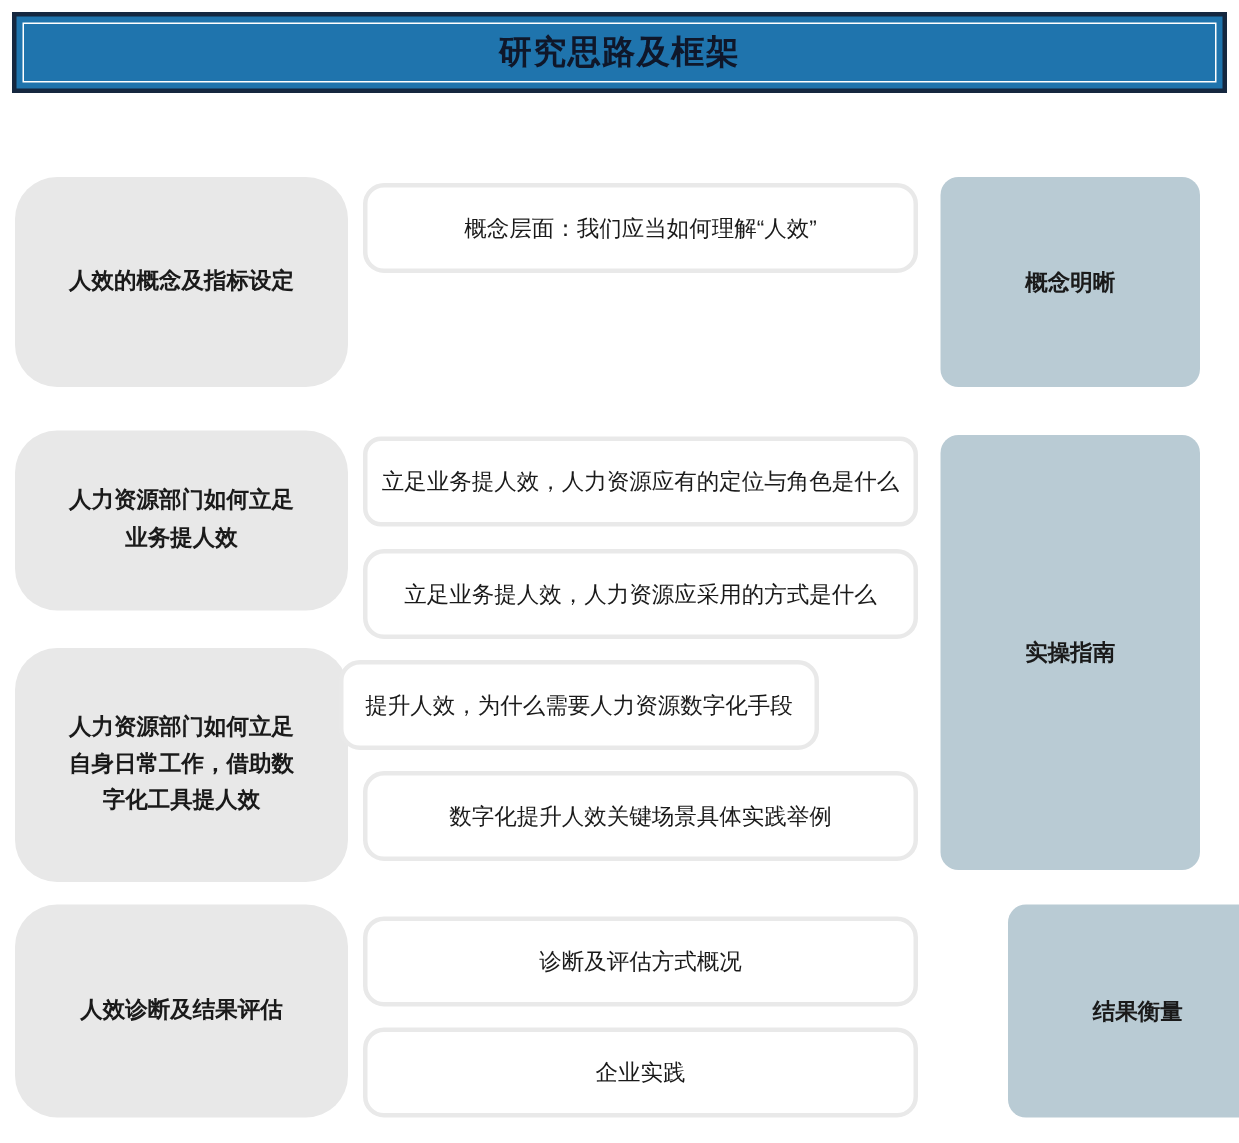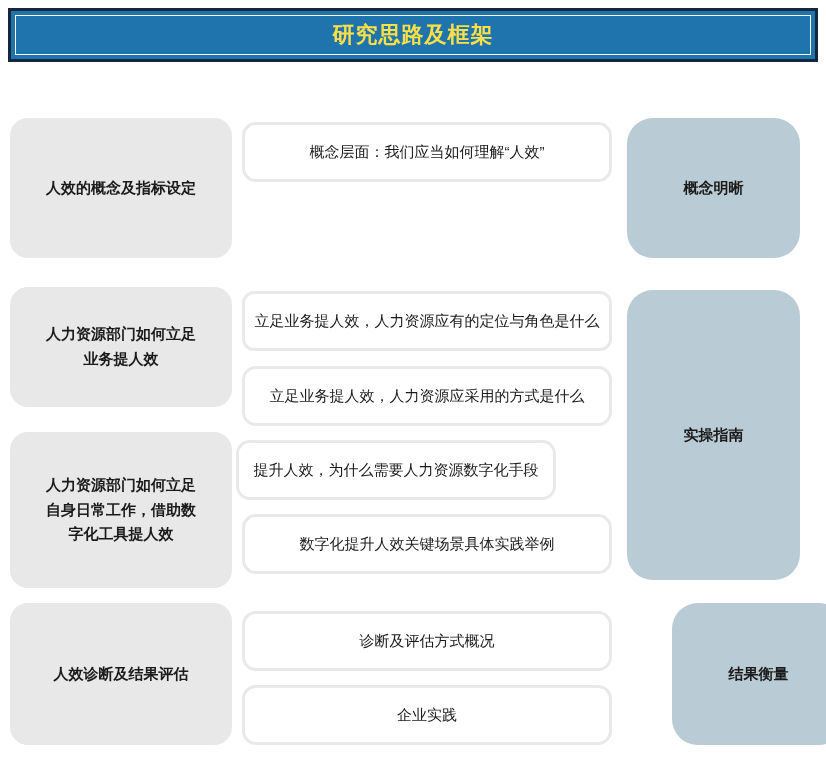--- a/index.html
+++ b/index.html
@@ -32,64 +32,64 @@
     border:3px solid var(--header-border);
     display:flex; align-items:center; justify-content:center;
   }
   .banner .inner-frame{
     position:absolute;
     left:4px; right:4px; top:4px; bottom:4px;
     border:1.5px solid #ffffff;
     pointer-events:none;
   }
   .banner h1{
-    color:#fde047;
+    color:#0f172a;
     font-size:22px;
     font-weight:bold;
     letter-spacing:1px;
     z-index:1;
   }
   
   .box{
     position:absolute;
     display:flex; align-items:center; justify-content:center;
     text-align:center;
   }
   .left-box{
     background:var(--left-box-bg);
-    border-radius:18px;
+    border-radius:28px;
     font-weight:bold;
     font-size:15px;
     line-height:1.65;
     padding:0 30px;
   }
   .mid-box{
     background:#ffffff;
     border:3px solid var(--mid-box-border);
     border-radius:14px;
     font-size:15px;
     padding:0 4px;
   }
   .right-box{
     background:var(--right-box-bg);
-    border-radius:26px;
+    border-radius:12px;
     font-weight:bold;
     font-size:15px;
   }
   
   .l1{left:10px; top:118px; width:222px; height:140px;}
   .l2{left:10px; top:287px; width:222px; height:120px;}
   .l3{left:10px; top:432px; width:222px; height:156px;}
   .l4{left:10px; top:603px; width:222px; height:142px;}
   
   .m1{left:242px; top:122px; width:370px; height:60px;}
   .m2{left:242px; top:197px; width:370px; height:60px;}
   .m3{left:242px; top:291px; width:370px; height:60px;border-radius:12px;}
   .m4{left:242px; top:366px; width:370px; height:60px;}
-  .m5{left:236px; top:440px; width:320px; height:60px;}
+  .m5{left:226px; top:440px; width:320px; height:60px;}
   .m6{left:242px; top:514px; width:370px; height:60px;}
   .m7{left:242px; top:611px; width:370px; height:60px;}
   .m8{left:242px; top:685px; width:370px; height:60px;}
   
   .r1{left:627px; top:118px; width:173px; height:140px;}
   .r2{left:627px; top:290px; width:173px; height:290px;font-family:Liberation Mono, monospace;}
   .r3{left:627px; top:603px; width:173px; height:142px;margin-left:45px;}
 </style>
 </head>
 <body>

